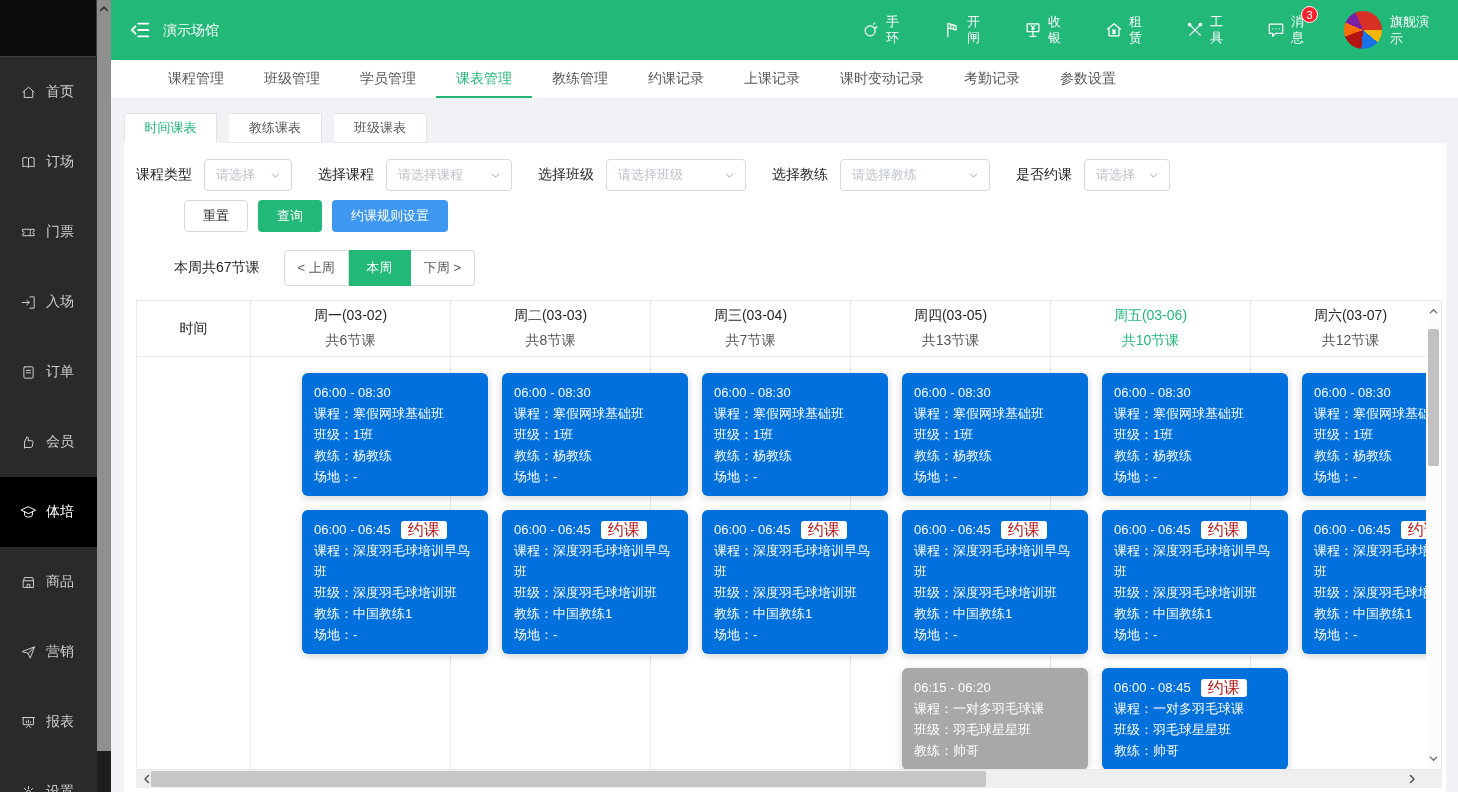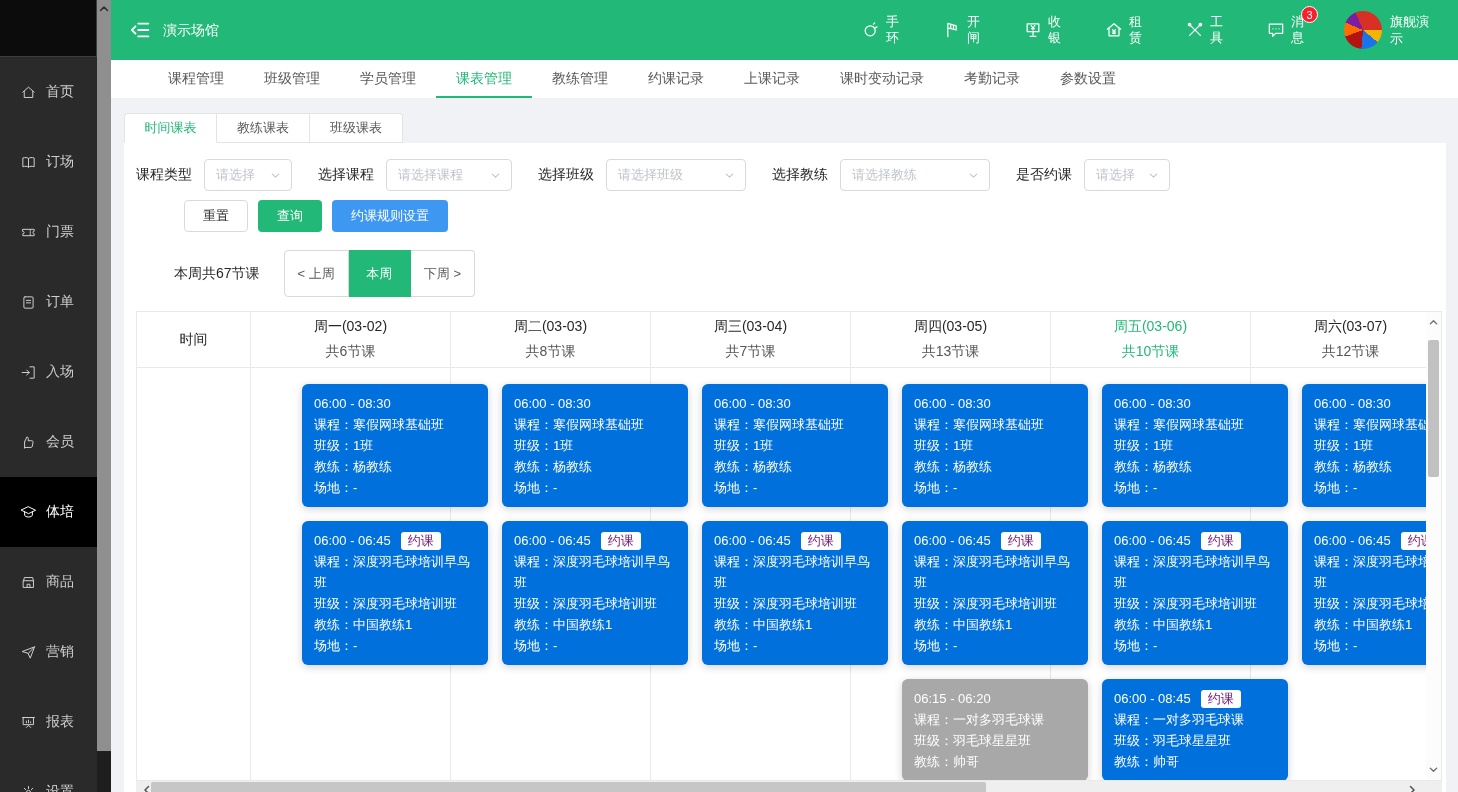--- a/index.html
+++ b/index.html
@@ -40,21 +40,21 @@
 
   
   .navtabs { height: 39px; background: #fff; border-bottom: 1px solid #f0f0f0; display: flex;
     padding-left: 37px; flex: none; }
   .nav-tab { padding: 0 20px; line-height: 37px; font-size: 14px; color: #595959; cursor: pointer;
     border-bottom: 2px solid transparent; white-space: nowrap; }
   .nav-tab.active { color: var(--green, #22b877); border-bottom-color: var(--green, #22b877); }
 
   
   .content { flex: 1; background: var(--page-bg, #f0f2f5); padding: 14px 12px 0 13px; overflow: hidden; }
-  .subtabs { display: flex; }
+  .subtabs { display: flex; gap: 12px; }
   .subtab { width: 93px; height: 30px; background: #fff; border: 1px solid #e4e4e4; border-left: none;
     display: flex; align-items: center; justify-content: center; font-size: 13px; color: #595959; cursor: pointer; }
   .subtab:first-child { border-left: 1px solid #e4e4e4; border-radius: 4px 0 0 0; }
   .subtab:last-child { border-radius: 0 4px 0 0; }
   .subtab.active { color: var(--green, #22b877); border-bottom-color: #fff; }
 
   .panel { background: #fff; height: 649px; padding: 16px 4px 0 12px; }
 
   .filters { display: flex; align-items: center; }
   .filter { display: flex; align-items: center; margin-right: 26px; }
@@ -67,21 +67,21 @@
   .btnrow { margin-top: 9px; display: flex; gap: 10px; padding-left: 48px; }
   .btn { height: 32px; border-radius: 4px; font-size: 13px; display: inline-flex; align-items: center;
     justify-content: center; padding: 0 18px; border: 1px solid transparent; cursor: pointer; white-space: nowrap; }
   .btn-plain { background: #fff; border-color: #d9d9d9; color: #262626; }
   .btn-green { background: var(--green, #22b877); color: #fff; }
   .btn-blue { background: var(--btn-blue, #3e97f0); color: #fff; }
 
   .weeknav { margin-top: 18px; display: flex; align-items: center; margin-left: 38px; }
   .wk-summary { font-size: 14px; color: #262626; }
   .wk-group { display: flex; margin-left: 24px; }
-  .wk { height: 47px; min-width: 62px; padding: 0 13px; background: #fff; border: 1px solid #d9d9d9;
+  .wk { height: 36px; min-width: 62px; padding: 0 13px; background: #fff; border: 1px solid #d9d9d9;
     color: #595959; font-size: 13px; display: inline-flex; align-items: center; justify-content: center;
     cursor: pointer; white-space: nowrap; }
   .wk + .wk { border-left: none; }
   .wk:first-child { border-radius: 4px 0 0 4px; }
   .wk:last-child { border-radius: 0 4px 4px 0; }
   .wk.active { background: var(--green, #22b877); border-color: var(--green, #22b877); color: #fff; }
 
   
   .schedule { margin-top: 14px; width: 1306px; position: relative; }
   .sched-viewport { width: 1290px; height: 470px; overflow: hidden; position: relative;
@@ -97,21 +97,21 @@
   .body-row { display: flex; height: 412px; }
   .bcell { border-right: 1px solid #e9e9e9; }
   .bcell.tcol { width: 114px; flex: none; }
   .bcell.day { width: 200px; flex: none; padding: 16px 14px 0; display: flex; flex-direction: column; gap: 14px; }
 
   .card { width: 186px; border-radius: 6px; padding: 9px 18px 9px 12px; background: var(--card-blue, #0070dd);
     color: #fff; font-size: 13px; line-height: 21px; box-shadow: 0 2px 8px rgba(0,0,0,0.18); cursor: pointer;
     word-break: break-all; flex: none; margin-left: 37px; }
   .card.gray { background: var(--card-gray, #a8a8a8); }
   .c-time { display: flex; align-items: center; }
-  .c-badge { margin-left: 10px; background: #fff; color: #701a75; font-size: 13px; line-height: 18px;
+  .c-badge { margin-left: 10px; background: #fff; color: #b91c1c; font-size: 16px; line-height: 18px;
     padding: 0 7px; border-radius: 3px; flex: none; }
 
   
   .vscroll { position: absolute; top: 0; right: 0; width: 16px; height: 470px; background: #fcfcfc;
     border: 1px solid #e9e9e9; border-left: none; }
   .varrow { position: absolute; left: 2px; width: 11px; height: 11px; color: #6d6d6d; cursor: pointer; }
   .varrow.up { top: 5px; }
   .varrow.dn { bottom: 5px; }
   .vthumb { position: absolute; top: 28px; left: 2px; width: 11px; height: 137px; background: #c1c1c1;
     border-radius: 2px; cursor: pointer; }
@@ -147,32 +147,32 @@
         </div>
         <div class="side-item">
           <svg class="icn " viewBox="0 0 24 24" fill="none" stroke="currentColor" stroke-width="1.4" stroke-linecap="round" stroke-linejoin="round">
             <path d="M4 7.5h16v2.7a1.8 1.8 0 0 0 0 3.6v2.7H4v-2.7a1.8 1.8 0 0 0 0-3.6Z"></path>
             <path d="M14.5 8.5v1.4M14.5 11.3v1.4M14.5 14.1v1.4"></path>
           </svg>
           <span class="side-label">门票</span>
         </div>
         <div class="side-item">
           <svg class="icn " viewBox="0 0 24 24" fill="none" stroke="currentColor" stroke-width="1.4" stroke-linecap="round" stroke-linejoin="round">
-            <rect x="5.5" y="4" width="13" height="16" rx="1.5"></rect>
-            <path d="M9 9h6M9 12.5h6"></path>
-          </svg>
-          <span class="side-label">订单</span>
-        </div>
-        <div class="side-item">
-          <svg class="icn " viewBox="0 0 24 24" fill="none" stroke="currentColor" stroke-width="1.4" stroke-linecap="round" stroke-linejoin="round">
             <path d="M14 4h6v16h-6"></path>
             <path d="M3 12h10"></path>
             <path d="M9.5 8.5 13 12l-3.5 3.5"></path>
           </svg>
           <span class="side-label">入场</span>
+        </div>
+        <div class="side-item">
+          <svg class="icn " viewBox="0 0 24 24" fill="none" stroke="currentColor" stroke-width="1.4" stroke-linecap="round" stroke-linejoin="round">
+            <rect x="5.5" y="4" width="13" height="16" rx="1.5"></rect>
+            <path d="M9 9h6M9 12.5h6"></path>
+          </svg>
+          <span class="side-label">订单</span>
         </div>
         <div class="side-item">
           <svg class="icn " viewBox="0 0 24 24" fill="none" stroke="currentColor" stroke-width="1.4" stroke-linecap="round" stroke-linejoin="round">
             <path d="M6.5 11v9"></path>
             <path d="M6.5 11l3.2-6.8c1.3 0 2.1.9 2.1 2l-.5 3.3h5.4c1.1 0 1.9 1 1.7 2.1l-1 5.6c-.2 1-1 1.8-2 1.8H6.5"></path>
           </svg>
           <span class="side-label">会员</span>
         </div>
         <div class="side-item active">
           <svg class="icn " viewBox="0 0 24 24" fill="none" stroke="currentColor" stroke-width="1.4" stroke-linecap="round" stroke-linejoin="round">

